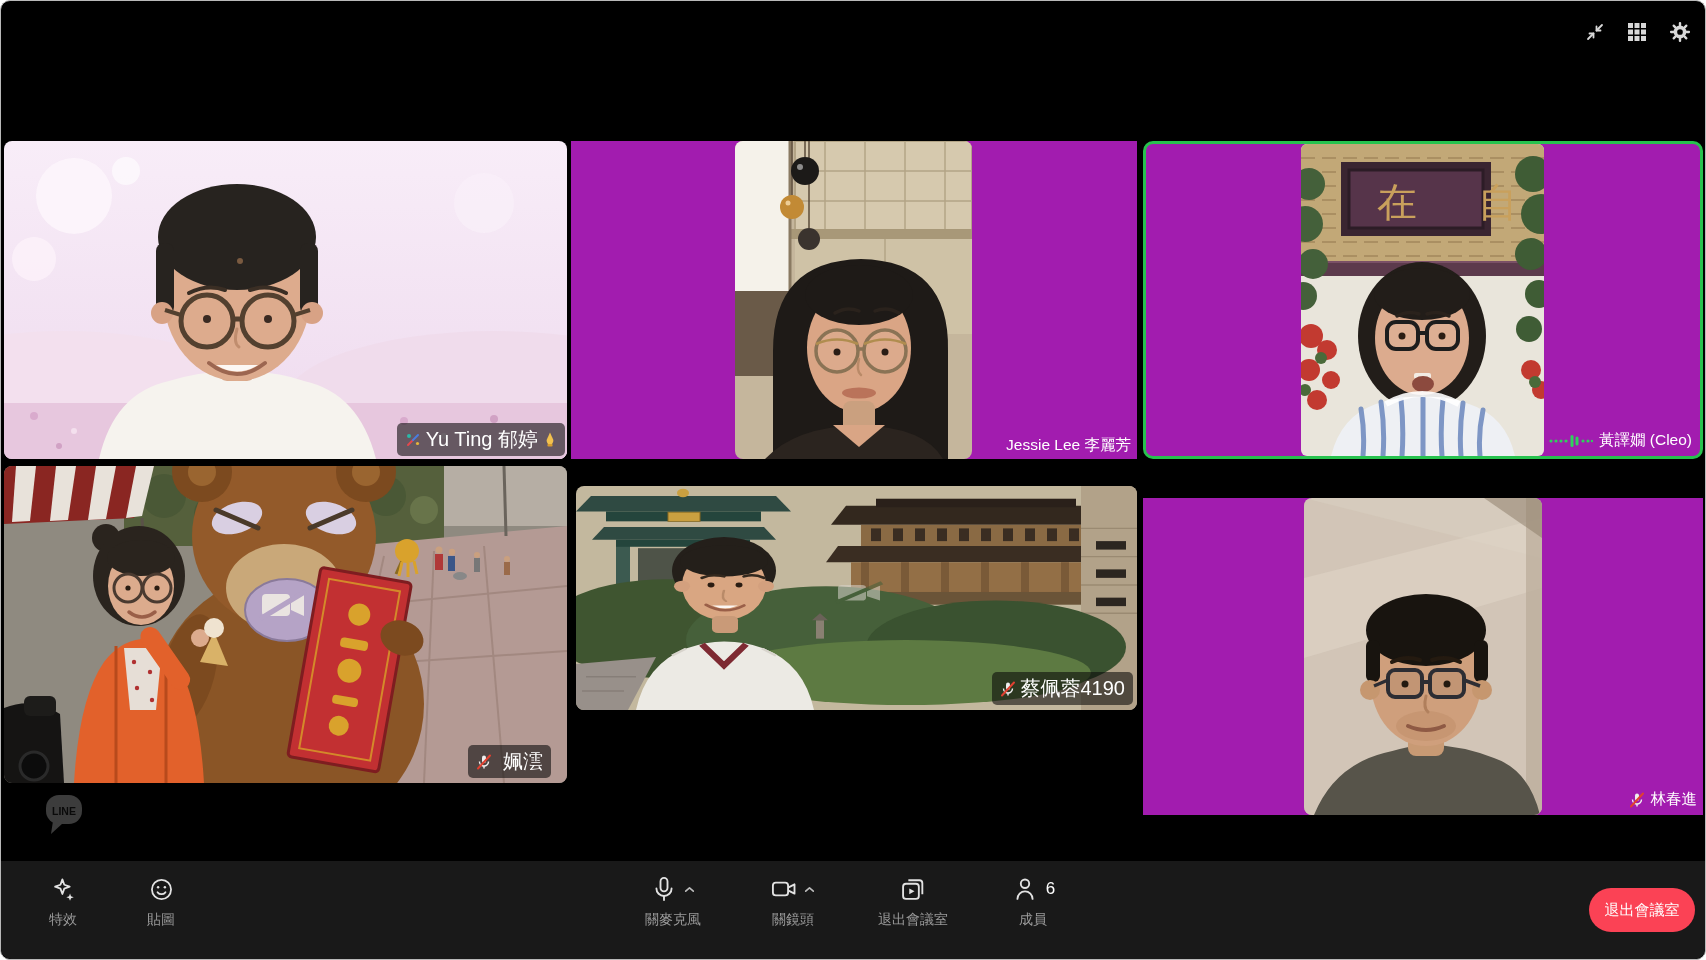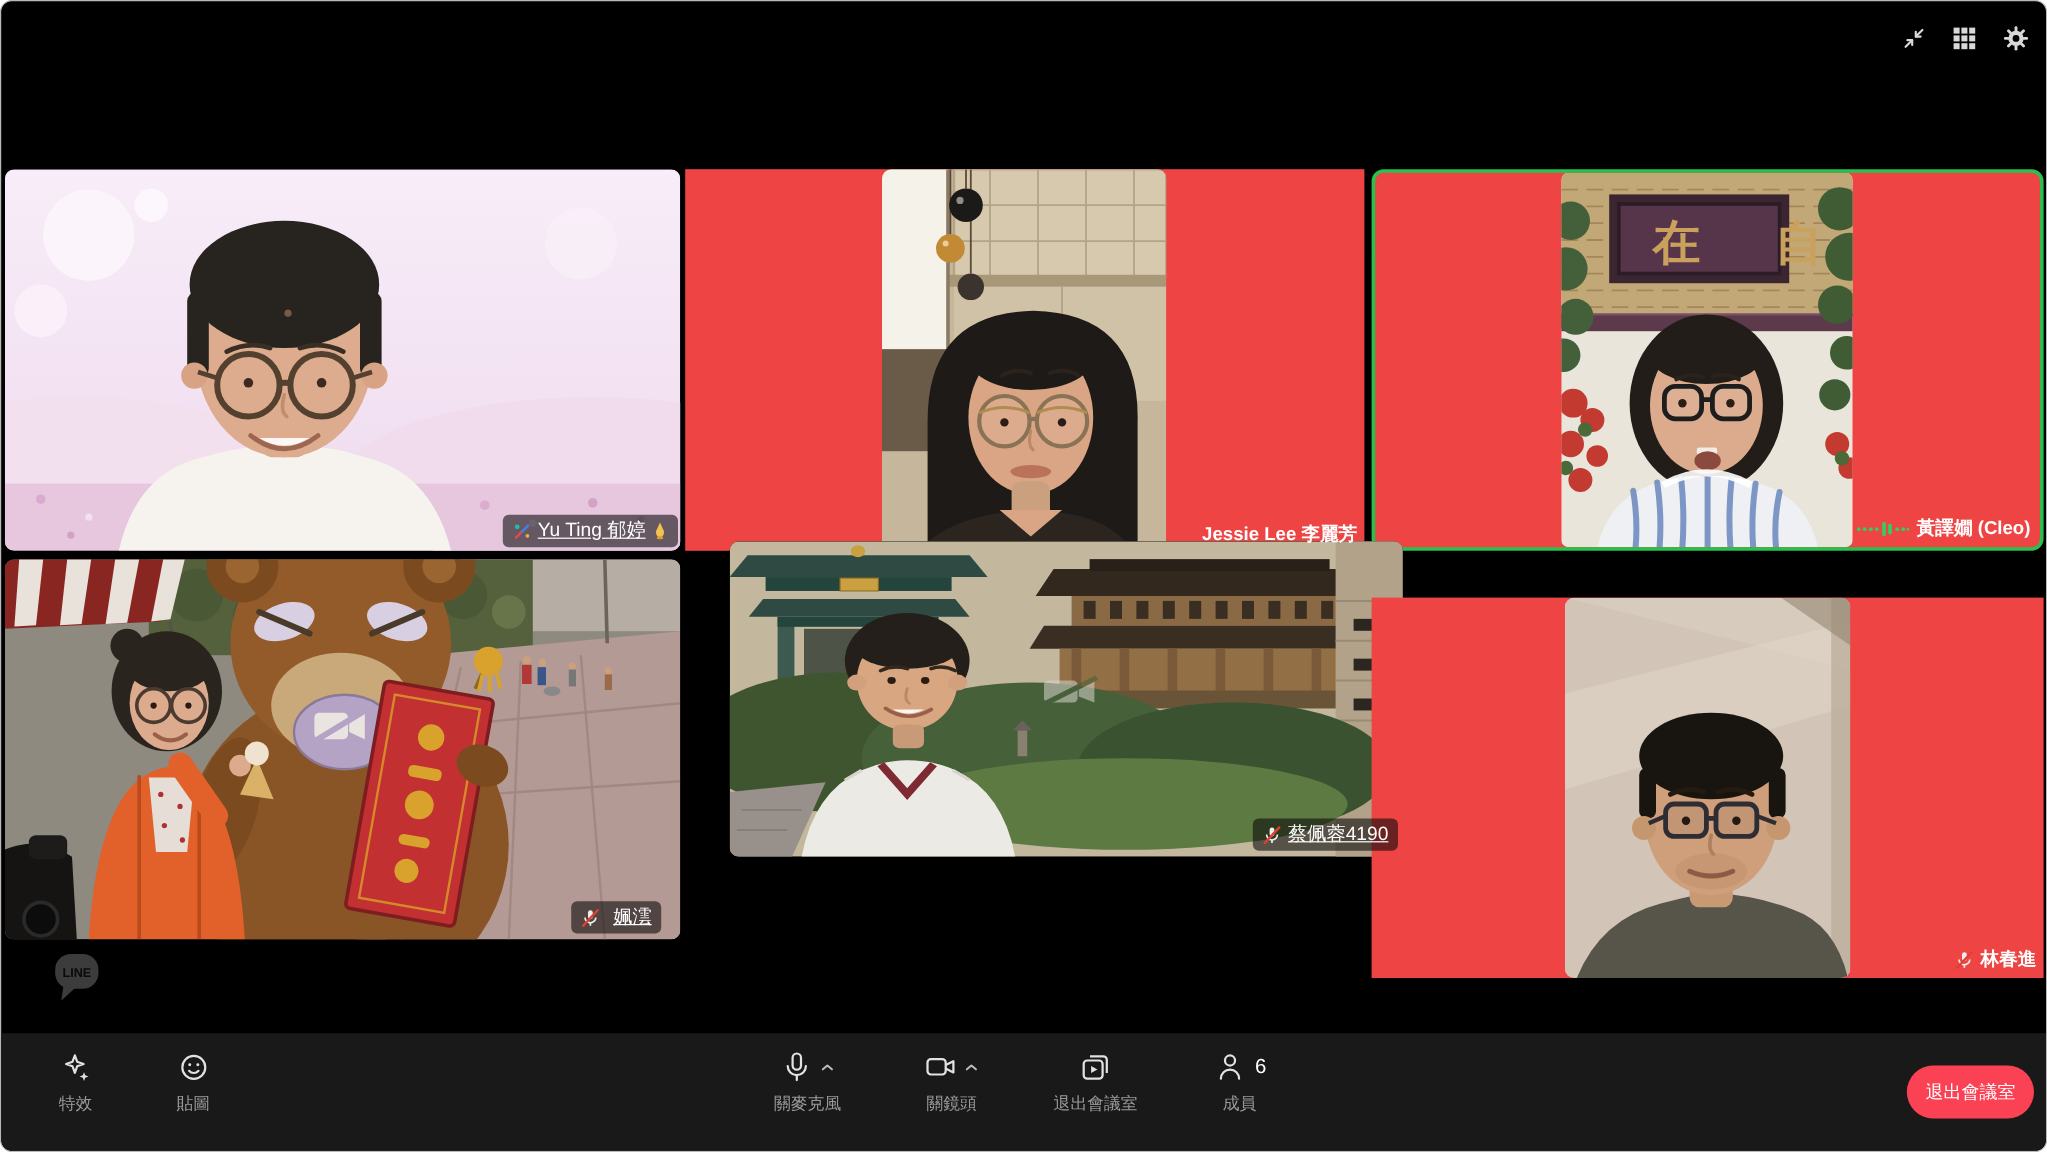--- a/index.html
+++ b/index.html
@@ -7,34 +7,34 @@
   #app{
     position:relative;width:1706px;height:960px;background:#000;
     border:1px solid #b9b9b9;border-radius:10px;overflow:hidden;
     font-family:"Liberation Sans","DejaVu Sans",sans-serif;
   }
   
   .topbar-icons{position:absolute;top:20px;right:14px;display:flex;gap:22px;align-items:center;z-index:30;}
   .topbar-icons .tbi{cursor:pointer;display:flex;align-items:center;justify-content:center;}
   
   .tile{position:absolute;border-radius:8px;overflow:hidden;background:#000;}
-  .cell{position:absolute;background:#ef4444;font-weight:bold;}
+  .cell{position:absolute;background:#a21caf;}
   .scene{position:absolute;inset:0;width:100%;height:100%;display:block;}
   .t1{left:3px;top:140px;width:563px;height:318px;}
   .c2{left:570px;top:140px;width:566px;height:318px;}
   .v2{position:absolute;left:164px;top:0;width:237px;height:318px;border-radius:8px;overflow:hidden;}
   .c3{left:1142px;top:140px;width:560px;height:318px;border:3px solid #27c24e;border-radius:10px;overflow:hidden;}
   .v3{position:absolute;left:155px;top:0;width:243px;height:312px;border-radius:6px;overflow:hidden;}
   .t4{left:3px;top:465px;width:563px;height:317px;}
-  .t5{left:575px;top:450px;width:561px;height:263px;margin-left:32px;}
+  .t5{left:575px;top:485px;width:561px;height:224px;}
   .c6{left:1142px;top:465px;width:560px;height:317px;margin-top:32px;}
   .v6{position:absolute;left:161px;top:0;width:238px;height:317px;border-radius:8px;overflow:hidden;}
   
   .chip{position:absolute;display:flex;align-items:center;gap:5px;background:rgba(8,8,8,.58);
-        border-radius:5px;padding:3px 8px;color:#fff;font-size:16px;white-space:nowrap;z-index:5;text-decoration:underline;}
+        border-radius:5px;padding:3px 8px;color:#fff;font-size:20px;white-space:nowrap;z-index:5;}
   .plain-name{position:absolute;display:flex;align-items:center;gap:6px;color:#fff;font-size:15.5px;white-space:nowrap;z-index:5;}
   
   .line-logo{position:absolute;left:44px;top:793px;z-index:6;}
   
   .toolbar{position:absolute;left:0;right:0;bottom:0;height:98px;background:#191919;border-radius:0 0 10px 10px;z-index:20;}
   .tb-group-left{position:absolute;left:30px;top:13px;display:flex;gap:34px;}
   .tb-group-center{position:absolute;left:50%;top:13px;transform:translateX(-50%);display:flex;}
   .tb-btn{display:flex;flex-direction:column;align-items:center;gap:7px;color:#9a9a9a;font-size:14px;cursor:pointer;}
   .tb-btn.w64{width:64px;}
   .tb-btn.w120{width:120px;}

